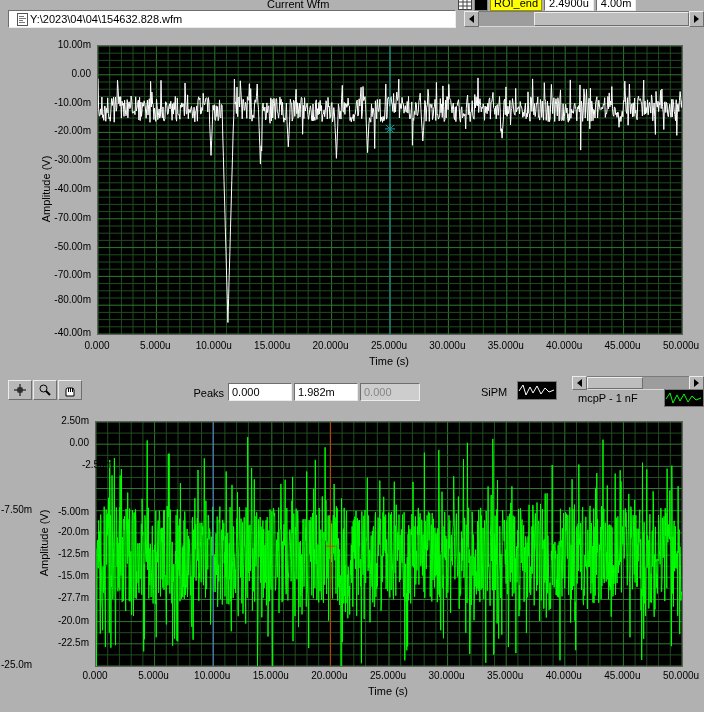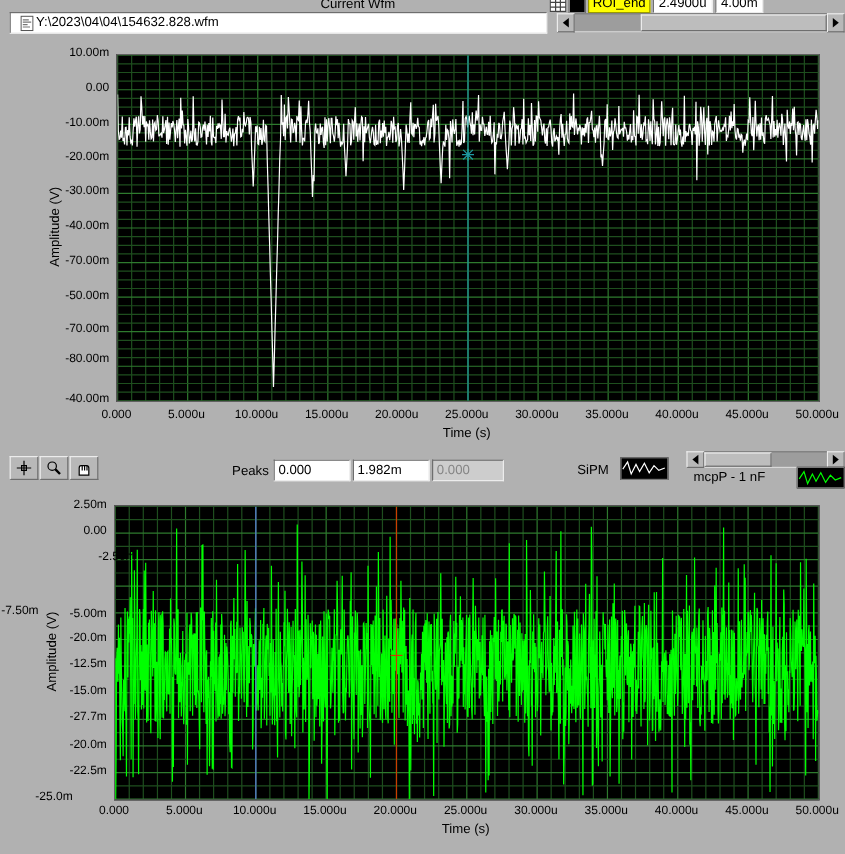--- a/index.html
+++ b/index.html
@@ -362,14 +362,14 @@
     <span class="tick" style="left: 1px; top: 437.182px; width: 88px; text-align: right;">0.00</span>
     <span class="tick" style="left: 1px; top: 459.364px; width: 88px; text-align: right; margin-left: 24px;">-2.50m</span>
     <span class="tick" style="left: 1px; top: 506px; width: 88px; text-align: right;">-5.00m</span>
     <span class="tick" style="left: 1px; top: 503.727px; width: 88px; text-align: left;">-7.50m</span>
     <span class="tick" style="left: 1px; top: 525.909px; width: 88px; text-align: right;">-20.0m</span>
     <span class="tick" style="left: 1px; top: 548.091px; width: 88px; text-align: right;">-12.5m</span>
     <span class="tick" style="left: 1px; top: 570.273px; width: 88px; text-align: right;">-15.0m</span>
     <span class="tick" style="left: 1px; top: 592.455px; width: 88px; text-align: right;">-27.7m</span>
     <span class="tick" style="left: 1px; top: 614.636px; width: 88px; text-align: right;">-20.0m</span>
     <span class="tick" style="left: 1px; top: 636.818px; width: 88px; text-align: right;">-22.5m</span>
-    <span class="tick" style="left: 1px; top: 659px; width: 88px; text-align: center;">-25.0m</span>
+    <span class="tick" style="left: 1px; top: 659px; width: 88px; text-align: left;">-25.0m</span>
   </div>
 
 </body></html>

